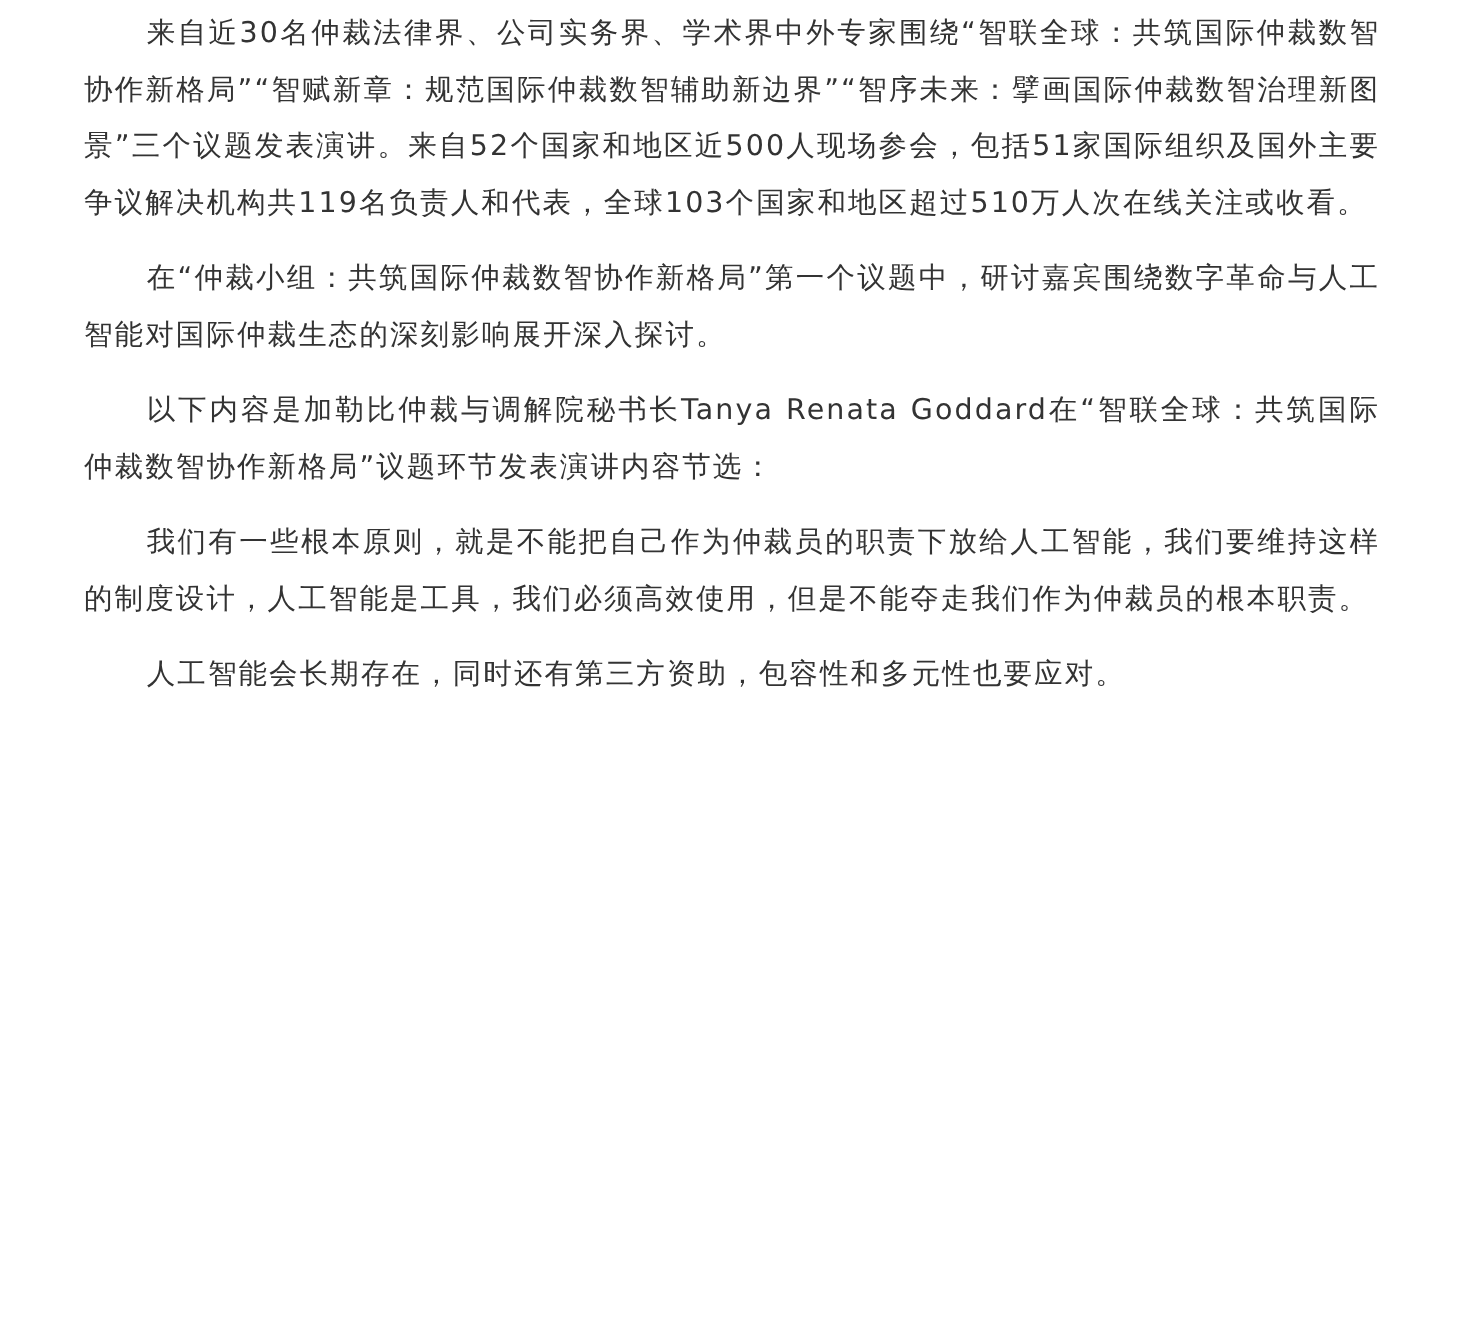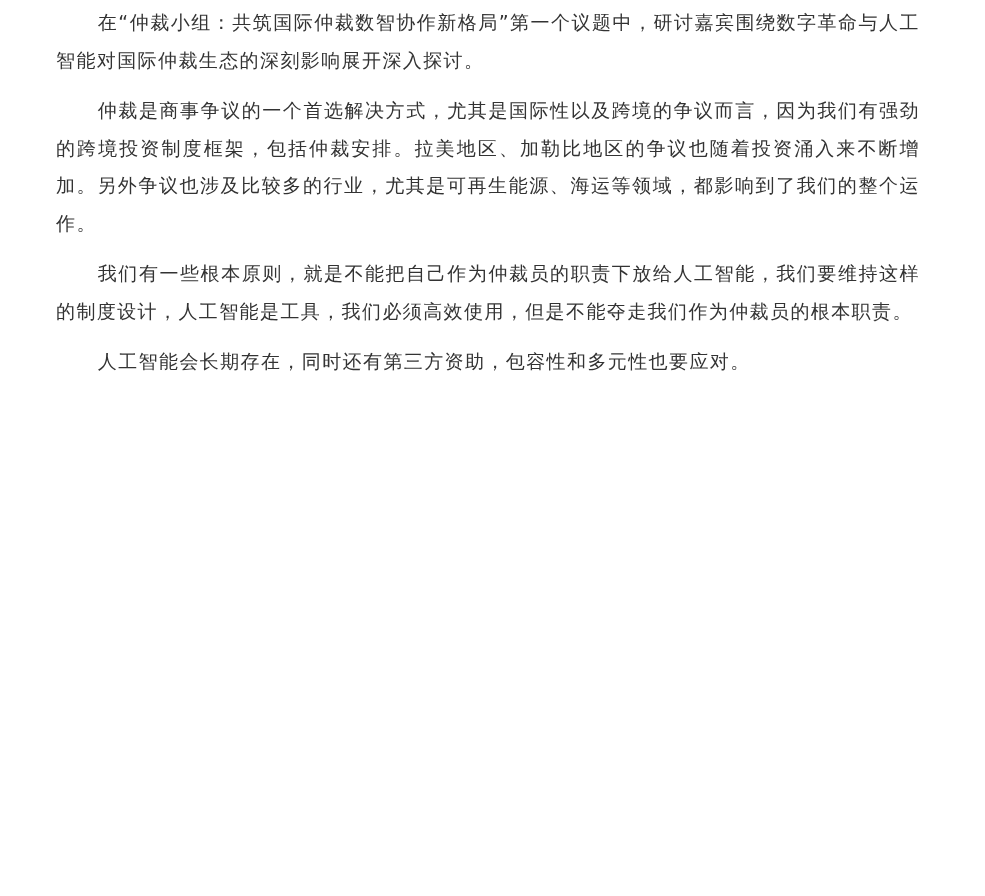--- a/index.html
+++ b/index.html
@@ -27,18 +27,19 @@
     .article p {
       margin: 0 0 13px 0;
       text-indent: 2.2em;
       text-align: justify;
     }
   </style>
 </head>
 <body>
 
 <div class="article">
+  <p>来自近30名仲裁法律界、公司实务界、学术界中外专家围绕“智联全球：共筑国际仲裁数智协作新格局”“智赋新章：规范国际仲裁数智辅助新边界”“智序未来：擘画国际仲裁数智治理新图景”三个议题发表演讲。来自52个国家和地区近500人现场参会，包括51家国际组织及国外主要争议解决机构共119名负责人和代表，全球103个国家和地区超过510万人次在线关注或收看。</p>
   <p>在“仲裁小组：共筑国际仲裁数智协作新格局”第一个议题中，研讨嘉宾围绕数字革命与人工智能对国际仲裁生态的深刻影响展开深入探讨。</p>
-  <p>仲裁是商事争议的一个首选解决方式，尤其是国际性以及跨境的争议而言，因为我们有强劲的跨境投资制度框架，包括仲裁安排。拉美地区、加勒比地区的争议也随着投资涌入来不断增加。另外争议也涉及比较多的行业，尤其是可再生能源、海运等领域，都影响到了我们的整个运作。</p>
+  <p>以下内容是加勒比仲裁与调解院秘书长Tanya Renata Goddard在“智联全球：共筑国际仲裁数智协作新格局”议题环节发表演讲内容节选：</p>
   <p>我们有一些根本原则，就是不能把自己作为仲裁员的职责下放给人工智能，我们要维持这样的制度设计，人工智能是工具，我们必须高效使用，但是不能夺走我们作为仲裁员的根本职责。</p>
   <p>人工智能会长期存在，同时还有第三方资助，包容性和多元性也要应对。</p>
 
 </div>
 
 </body></html>

